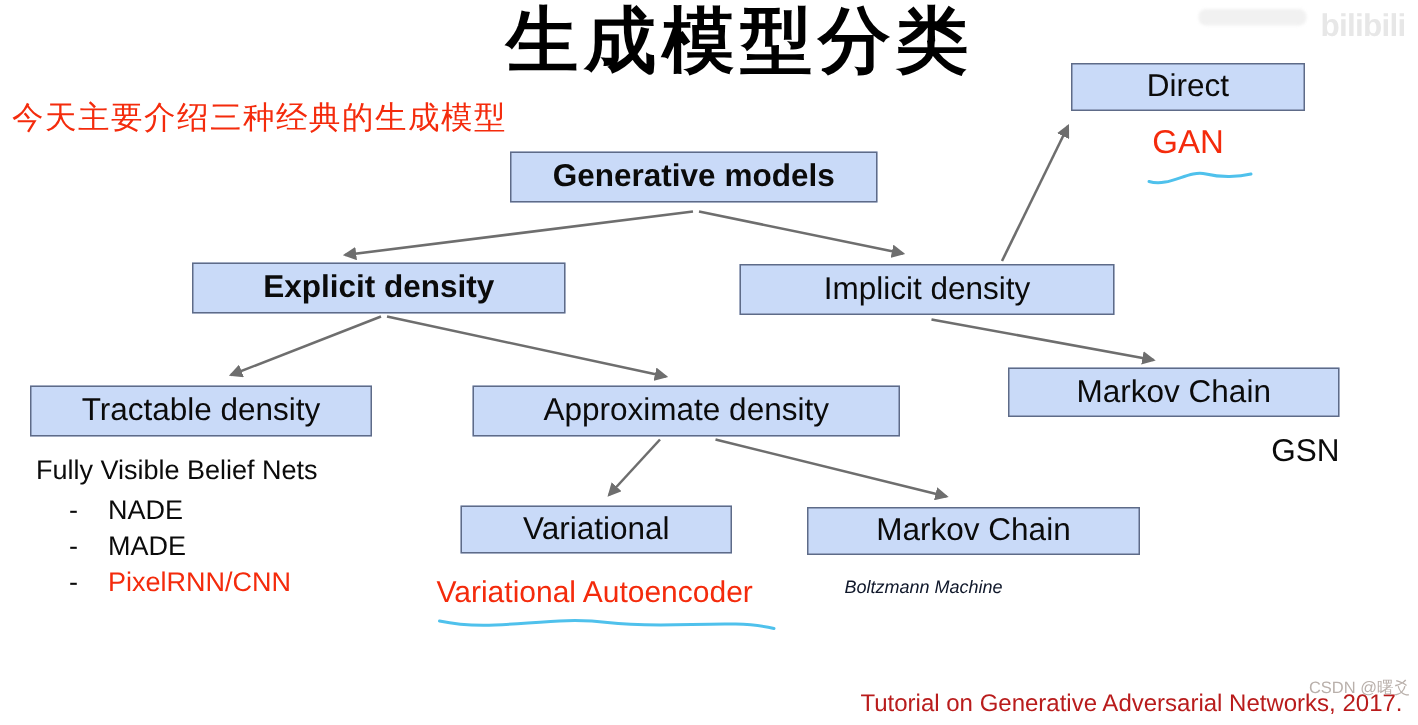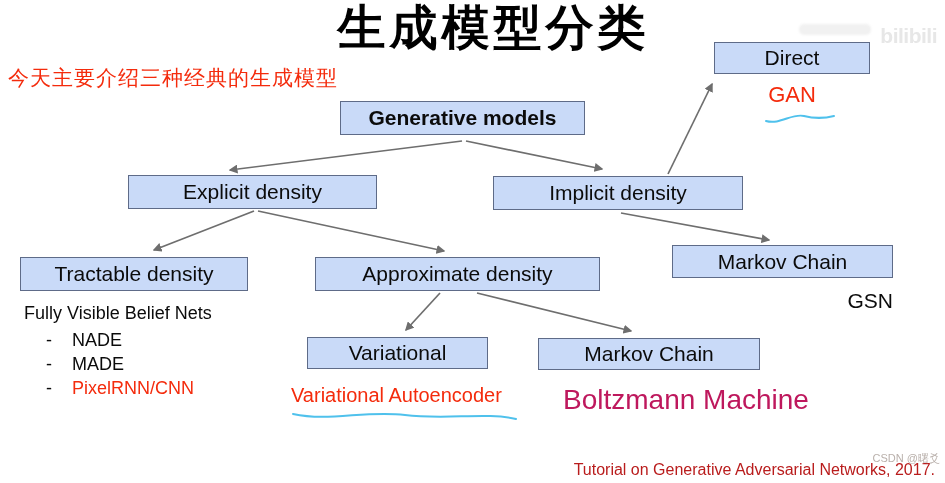--- a/index.html
+++ b/index.html
@@ -21,30 +21,30 @@
     position:absolute;box-sizing:border-box;background:#c9daf8;border:1.6px solid #5e6b88;
     display:flex;align-items:center;justify-content:center;
     font-size:21px;color:#0b0b0b;white-space:nowrap;
   }
   .box.bold{font-weight:bold;}
   .ann{position:absolute;white-space:nowrap;}
   .red{color:#f42b0c;}
   .gan{left:714px;top:82px;width:156px;text-align:center;font-size:22px;}
   .gsn{left:672px;top:289px;width:221px;text-align:right;font-size:21px;}
   .vae{left:291px;top:384px;font-size:20px;}
-  .boltzmann{left:563px;top:384px;font-size:28px;color:#be185d;}
+  .boltzmann{left:563px;top:384px;font-size:12px;color:#0f172a;font-style:italic;}
   .fvbn{position:absolute;left:24px;top:303px;font-size:18px;color:#0b0b0b;}
   .fvbn-head{white-space:nowrap;}
   .fvbn-row{position:relative;margin-top:6px;height:18px;white-space:nowrap;}
   .fvbn-row .dash{display:inline-block;width:26px;padding-left:22px;}
   .footer{
     position:absolute;right:10px;top:461px;font-size:16px;color:#b91c1c;white-space:nowrap;
   }
   .wm-bili{
-    position:absolute;right:8px;top:24px;display:flex;align-items:flex-start;gap:9px;
+    position:absolute;right:8px;top:6px;display:flex;align-items:flex-start;gap:9px;
   }
   .wm-smudge{width:72px;height:11px;background:#f1f1f1;border-radius:5px;filter:blur(1px);}
   .wm-bili-text{
     font-size:21px;font-weight:bold;color:#e7e7e7;letter-spacing:-0.5px;
   }
   .wm-csdn{
     position:absolute;right:5px;top:451px;font-size:11px;color:#b9b0ab;white-space:nowrap;
   }
 </style>
 </head>
@@ -71,21 +71,21 @@
   </svg>
 
   <h1 class="slide-title">生成模型分类</h1>
 
   <div class="note red">今天主要介绍三种经典的生成模型</div>
 
   <div class="box bold" style="left:340px;top:101px;width:245px;height:34px;">Generative models</div>
 
   <div class="box" style="left:714px;top:42px;width:156px;height:32px;">Direct</div>
 
-  <div class="box" style="left:128px;top:175px;width:249px;height:34px;">Explicit density</div>
+  <div class="box" style="left:128px;top:175px;width:249px;height:34px;font-weight:bold;">Explicit density</div>
 
   <div class="box" style="left:493px;top:176px;width:250px;height:34px;">Implicit density</div>
 
   <div class="box" style="left:20px;top:257px;width:228px;height:34px;">Tractable density</div>
 
   <div class="box" style="left:315px;top:257px;width:285px;height:34px;">Approximate density</div>
 
   <div class="box" style="left:672px;top:245px;width:221px;height:33px;">Markov Chain</div>
 
   <div class="box" style="left:307px;top:337px;width:181px;height:32px;">Variational</div>

